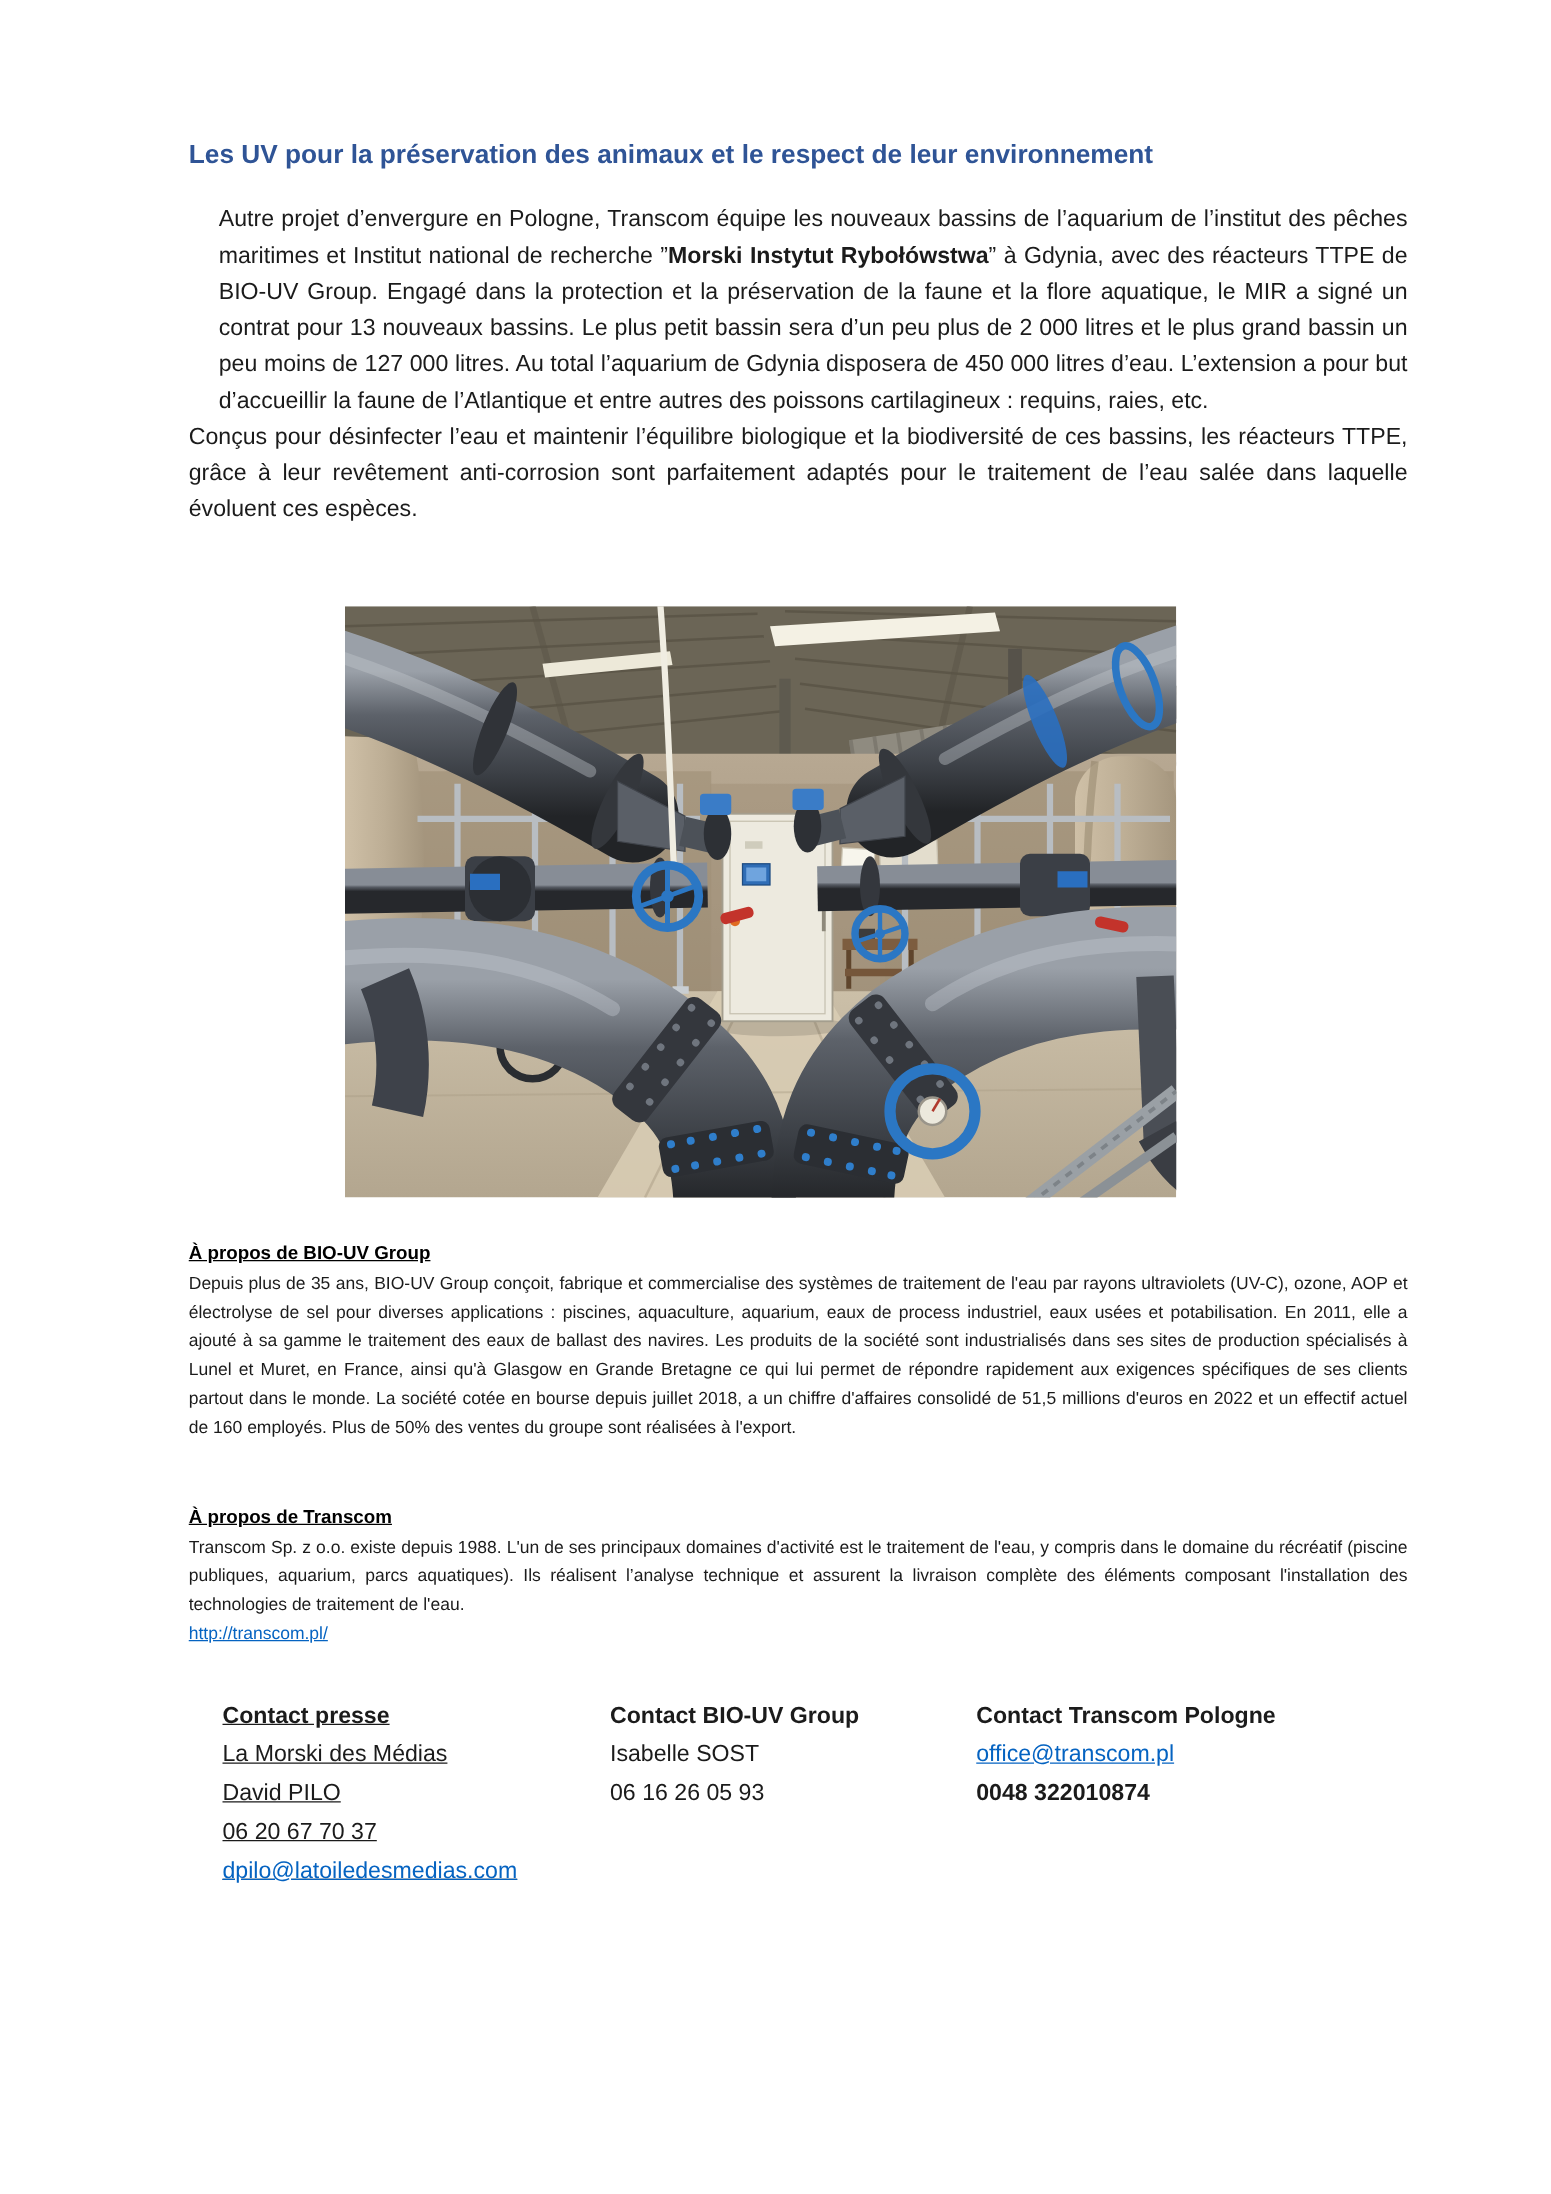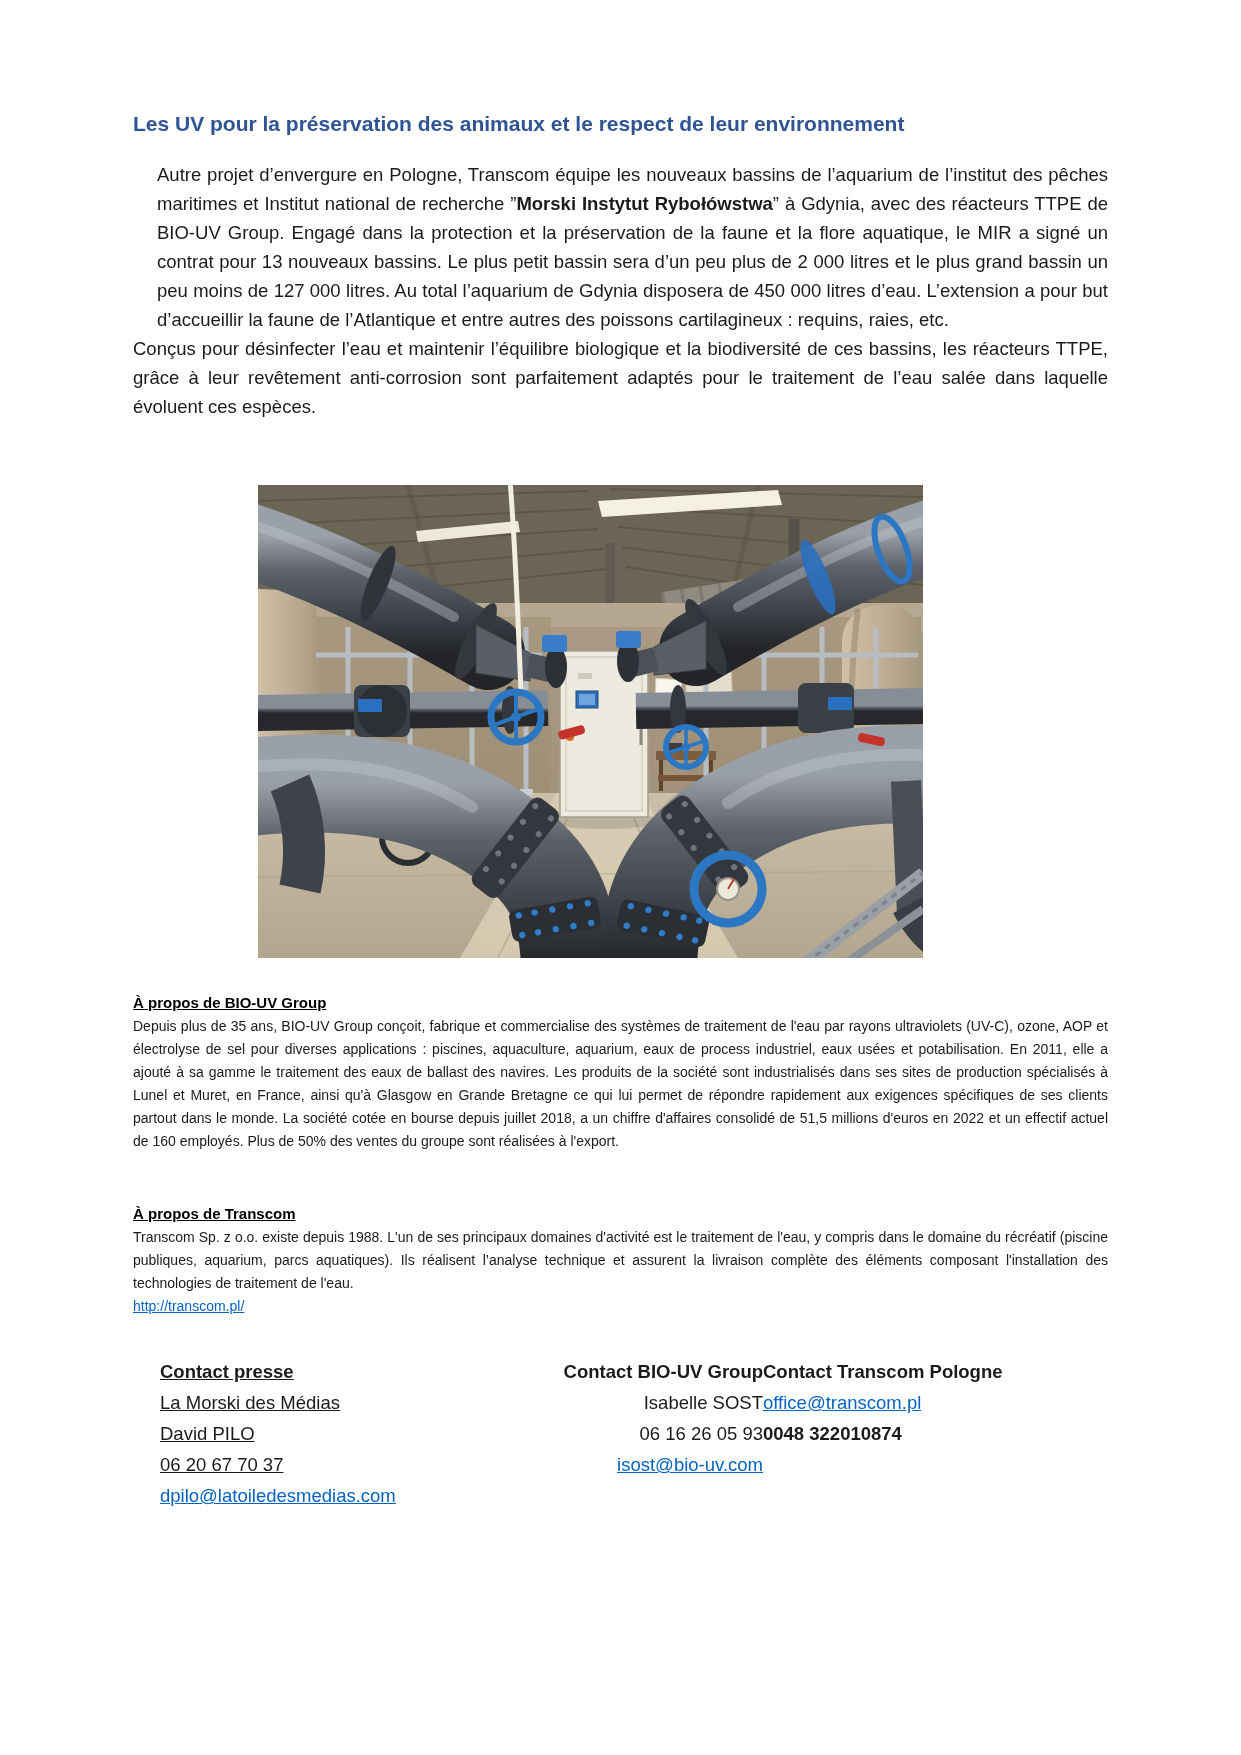--- a/index.html
+++ b/index.html
@@ -1,34 +1,34 @@
 <!DOCTYPE html>
 <html lang="fr"><head>
 <meta charset="utf-8">
 <style>
   html,body{margin:0;padding:0;background:#ffffff;}
   .page{position:relative;width:1241px;height:1755px;background:#ffffff;overflow:hidden;
         font-family:"Liberation Sans",sans-serif;color:#1b1b1b;}
-  .content{position:absolute;left:133px;top:0;width:975px;}
+  .content{position:absolute;left:151px;top:0;width:975px;}
   h1.doc-title{margin:110px 0 0 0;font-size:21px;line-height:27px;font-weight:bold;color:#2F5496;}
   .body-par{margin:0;text-align:justify;font-size:18.5px;line-height:29px;}
   .body-par.first{margin-top:23px;margin-left:24px;}
   .bold{font-weight:bold;}
   figure.photo{margin:64px 0 0 125px;width:665px;height:473px;padding:0;}
   figure.photo svg{display:block;}
   section.about{margin-top:34px;}
   section.about.second{margin-top:50px;}
   .about-heading{margin:0;font-size:15px;line-height:21px;font-weight:bold;text-decoration:underline;color:#000;}
   .about-par{margin:2px 0 0 0;text-align:justify;font-size:14px;line-height:23px;color:#1b1b1b;}
   .lnk{color:#0563C1;text-decoration:underline;cursor:pointer;}
   .about-link-line{margin:0;font-size:14px;line-height:23px;}
   .contacts{display:flex;margin-top:38px;padding-left:27px;font-size:18.5px;line-height:31px;}
   .contact-col{display:block;}
   .contact-col.c1{width:310px;text-decoration:underline;}
-  .contact-col.c2{width:293px;text-align:right;}
+  .contact-col.c2{width:293px;}
   .contact-col.c3{flex:1;}
   .contact-heading{font-weight:bold;margin:0;font-size:18.5px;line-height:31px;}
   .contact-line{margin:0;}
   .contact-line.bold{font-weight:bold;}
 </style>
 </head>
 <body>
 
 <div class="page">
   <div class="content">
@@ -286,21 +286,20 @@
         <p class="contact-heading">Contact presse</p>
         <p class="contact-line">La Morski des Médias</p>
         <p class="contact-line">David PILO</p>
         <p class="contact-line">06 20 67 70 37</p>
         <p class="contact-line"><a class="lnk">dpilo@latoiledesmedias.com</a></p>
       </div>
       <div class="contact-col c2">
         <p class="contact-heading">Contact BIO-UV Group</p>
         <p class="contact-line">Isabelle SOST</p>
         <p class="contact-line">06 16 26 05 93</p>
-        <p class="contact-line"><a class="lnk">isost@bio-uv.com</a></p>
       </div>
       <div class="contact-col c3">
         <p class="contact-heading">Contact Transcom Pologne</p>
         <p class="contact-line"><a class="lnk">office@transcom.pl</a></p>
         <p class="contact-line bold">0048 322010874</p>
       </div>
     </div>
 
   </div>
 </div>

